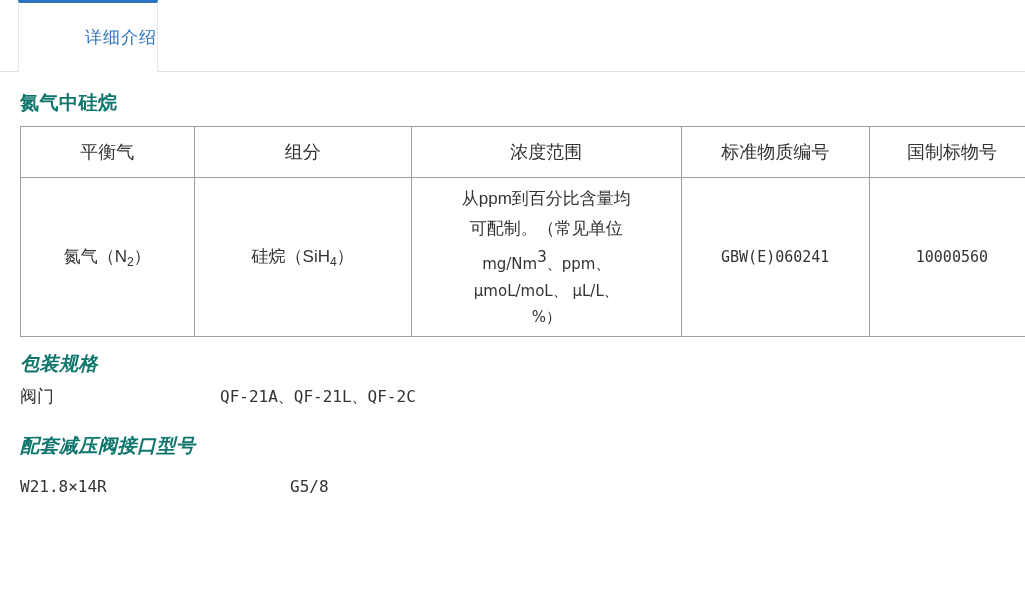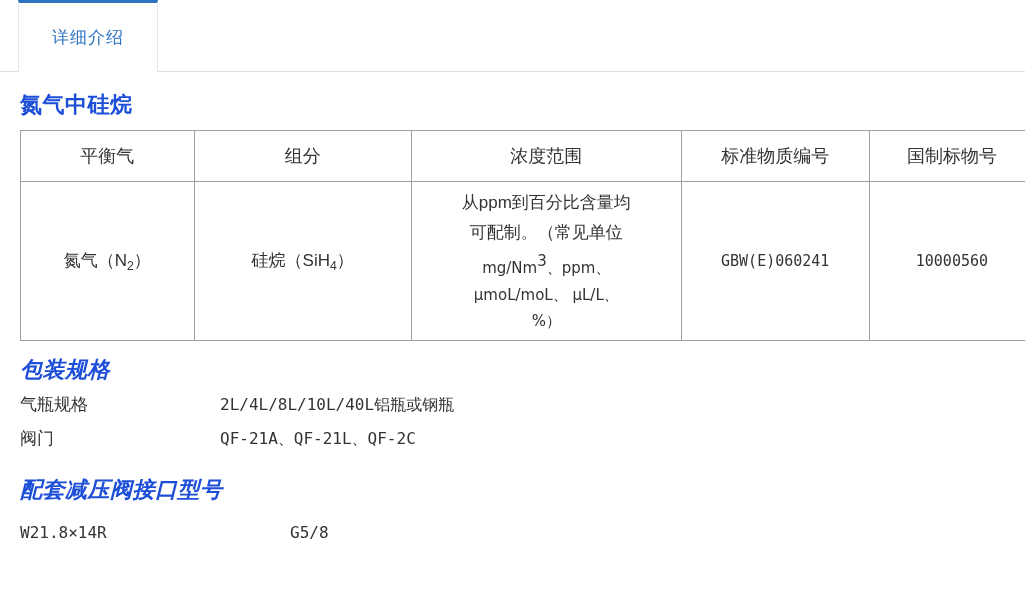--- a/index.html
+++ b/index.html
@@ -34,35 +34,35 @@
     top: 0;
     width: 140px;
     height: 72px;
     box-sizing: border-box;
     border-left: 1px solid #e8e8e8;
     border-right: 1px solid #e8e8e8;
     border-top: 3px solid #2f74c0;
     background: #ffffff;
     display: flex;
     align-items: center;
-    justify-content: center;
+    justify-content: flex-end;
     color: #2f74c0;
     font-size: 17px;
     letter-spacing: 1px;
     cursor: pointer;
   }
 
   
   .content {
     padding: 18px 20px 0 20px;
   }
   .section-title {
-    font-size: 22px;
+    font-size: 19px;
     font-weight: bold;
-    color: #1d4ed8;
+    color: #0f766e;
     margin: 0 0 10px 0;
     letter-spacing: 0.5px;
   }
   .section-title.sub {
     margin-top: 14px;
     margin-bottom: 8px;
     font-style: italic;
   }
 
   
@@ -196,24 +196,20 @@
           <td class="mono">GBW(E)060241</td>
           <td class="mono">10000560</td>
         </tr>
       </tbody>
     </table>
 
     <div class="section-title sub">包装规格</div>
 
     <div class="spec-list">
       <div class="spec-row">
-        <div class="label">气瓶规格</div>
-        <div class="value mono-val">2L/4L/8L/10L/40L铝瓶或钢瓶</div>
-      </div>
-      <div class="spec-row">
         <div class="label">阀门</div>
         <div class="value mono-val">QF-21A、QF-21L、QF-2C</div>
       </div>
     </div>
 
     <div class="section-title sub">配套减压阀接口型号</div>
 
     <div class="valve-row">
       <div class="v1">W21.8×14R</div>
       <div class="v2">G5/8</div>

